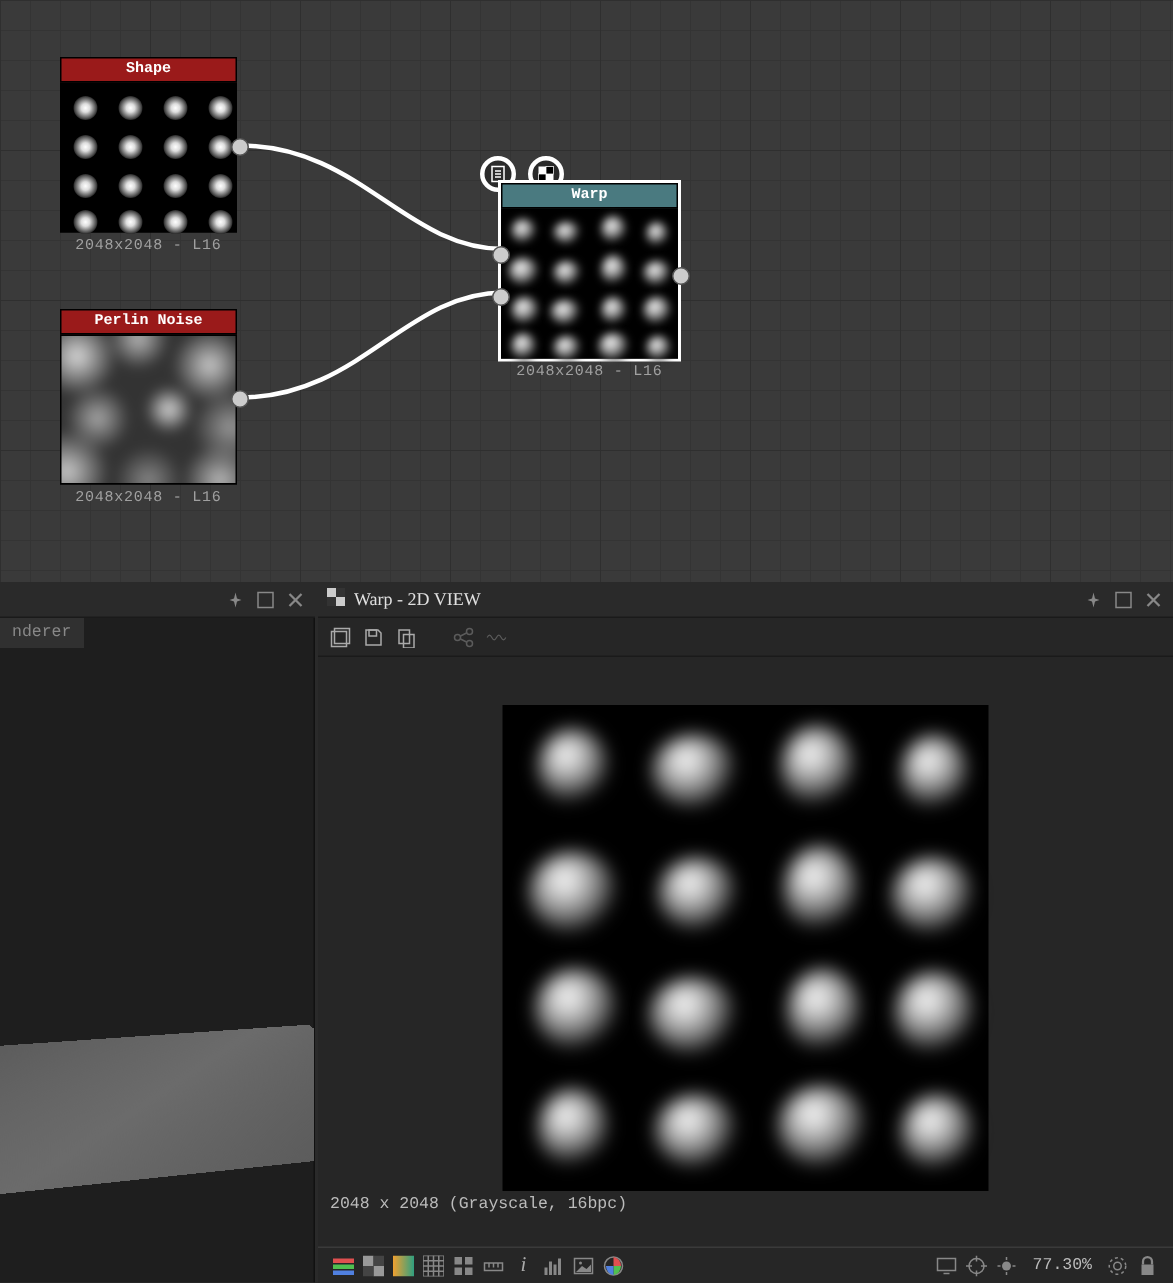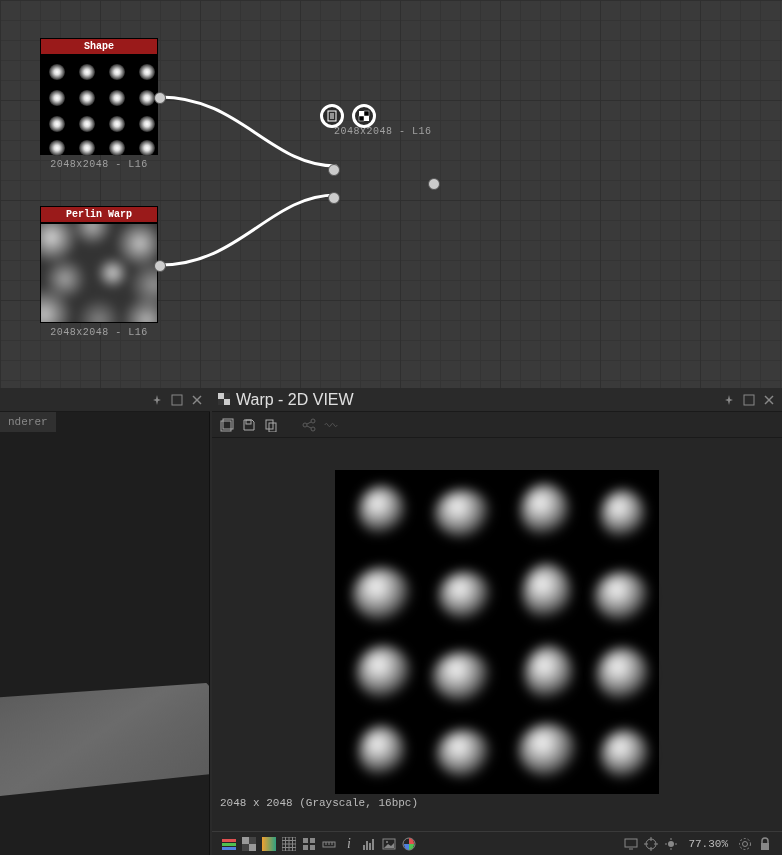--- a/index.html
+++ b/index.html
@@ -11,21 +11,21 @@
 .node-header.teal { background: #4a7a80; }
 .node-preview { border: 1px solid #000; background: #000; display: block; }
 .node-footer { color: #a0a0a0; font-size: 10px; font-family: "Courier New", monospace; text-align: center; margin-top: 4px; letter-spacing: 0.5px; }
 .port { position: absolute; width: 12px; height: 12px; border-radius: 50%; background: #ccc; border: 1px solid #555; }
 .action-btn { position: absolute; width: 24px; height: 24px; border-radius: 50%; background: #2a2a2a; border: 3px solid #fff; display: flex; align-items: center; justify-content: center; }
 .sel-outline { outline: 2px solid #fff; }
 .wire-svg { position: absolute; top: 0; left: 0; pointer-events: none; }
 .panel-tabbar { position: absolute; height: 24px; display: flex; align-items: center; background: #2a2a2a; border-bottom: 1px solid #1a1a1a; }
 .panel-tabbar .right-icons { margin-left: auto; display: flex; gap: 6px; padding-right: 6px; }
 .tb-icon { width: 14px; height: 14px; display: inline-flex; align-items: center; justify-content: center; color: #888; cursor: pointer; }
-.panel-title { display: flex; align-items: center; gap: 6px; padding: 0 6px; color: #e0e0e0; font-size: 16px; font-family: Liberation Sans, sans-serif; }
+.panel-title { display: flex; align-items: center; gap: 6px; padding: 0 6px; color: #e0e0e0; font-size: 12px; font-family: Liberation Serif, serif; }
 .lower-left { position: absolute; top: 412px; left: 0; width: 210px; height: 443px; background: #1e1e1e; border-right: 1px solid #111; overflow: hidden; }
 .lower-left .tab { position: absolute; top: 0; left: 0; padding: 4px 8px; background: #303030; color: #888; font-size: 11px; }
 .lower-left .plane { position: absolute; top: 220px; left: -30px; width: 280px; height: 190px; background: linear-gradient(135deg, #5a5a5a, #6b6b6b, #555); transform: perspective(400px) rotateX(62deg) rotateZ(-10deg); }
 .lower-right { position: absolute; top: 412px; left: 212px; width: 570px; height: 443px; background: #262626; }
 .toolbar-top { position: absolute; top: 0; left: 0; width: 100%; height: 26px; display: flex; align-items: center; gap: 8px; padding: 0 8px; background: #262626; border-bottom: 1px solid #1a1a1a; }
 .viewer-canvas { position: absolute; top: 26px; left: 0; right: 0; bottom: 44px; background: #262626; display: flex; align-items: center; justify-content: center; flex-direction: column; }
 .big-preview { width: 324px; height: 324px; background: #000; position: relative; margin-top: 14px; }
 .img-info { position: absolute; bottom: 46px; left: 8px; color: #bbb; font-size: 11px; font-family: "Courier New", monospace; }
 .toolbar-bottom { position: absolute; bottom: 0; left: 0; width: 100%; height: 24px; display: flex; align-items: center; gap: 2px; padding: 0 8px; background: #262626; border-top: 1px solid #3a3a3a; }
 .toolbar-bottom .spacer { flex: 1; }
@@ -64,21 +64,21 @@
       <div class="dot" style="width:16px;height:16px;left:8px;top:84px;"></div>
       <div class="dot" style="width:16px;height:16px;left:38px;top:84px;"></div>
       <div class="dot" style="width:16px;height:16px;left:68px;top:84px;"></div>
       <div class="dot" style="width:16px;height:16px;left:98px;top:84px;"></div>
     </div>
     <div class="node-footer">2048x2048 - L16</div>
     <div class="port" style="right:-8px; top:54px;"></div>
   </div>
 
   <div class="node" style="left:40px; top:206px;">
-    <div class="node-header red">Perlin Warp</div>
+    <div class="node-header red">Perlin Noise</div>
     <div class="node-preview noise-preview" style="width:118px; height:100px;"></div>
     <div class="node-footer">2048x2048 - L16</div>
     <div class="port" style="right:-8px; top:54px;"></div>
   </div>
 
   <div class="node" style="left:334px; top:122px;">
     <div class="action-btn" style="left:-14px; top:-18px;">
       <svg width="12" height="12" viewBox="0 0 12 12">
           <rect x="2" y="1" width="8" height="10" fill="none" stroke="#fff" stroke-width="1"></rect>
           <line x1="4" y1="4" x2="8" y2="4" stroke="#fff"></line>
@@ -86,20 +86,41 @@
           <line x1="4" y1="8" x2="8" y2="8" stroke="#fff"></line>
         </svg>
     </div>
     <div class="action-btn" style="left:18px; top:-18px;">
       <svg width="12" height="12" viewBox="0 0 12 12">
           <rect x="1" y="1" width="5" height="5" fill="#fff"></rect>
           <rect x="6" y="6" width="5" height="5" fill="#fff"></rect>
           <rect x="6" y="1" width="5" height="5" fill="#000" stroke="#fff" stroke-width="0.5"></rect>
           <rect x="1" y="6" width="5" height="5" fill="#000" stroke="#fff" stroke-width="0.5"></rect>
         </svg>
+    </div>
+    <div class="sel-outline" style="position:relative;">
+      <div class="node-header teal">Warp</div>
+      <div class="node-preview" style="width:118px; height:100px; position:relative;">
+        <div class="blob" style="width:16px;height:16px;left:6px;top:6px;"></div>
+        <div class="blob" style="width:18px;height:14px;left:34px;top:8px;"></div>
+        <div class="blob" style="width:16px;height:18px;left:66px;top:4px;"></div>
+        <div class="blob" style="width:14px;height:16px;left:96px;top:8px;"></div>
+        <div class="blob" style="width:20px;height:18px;left:4px;top:32px;"></div>
+        <div class="blob" style="width:18px;height:16px;left:34px;top:34px;"></div>
+        <div class="blob" style="width:16px;height:20px;left:66px;top:30px;"></div>
+        <div class="blob" style="width:18px;height:16px;left:94px;top:34px;"></div>
+        <div class="blob" style="width:18px;height:18px;left:6px;top:58px;"></div>
+        <div class="blob" style="width:20px;height:16px;left:32px;top:60px;"></div>
+        <div class="blob" style="width:16px;height:18px;left:66px;top:58px;"></div>
+        <div class="blob" style="width:18px;height:18px;left:94px;top:58px;"></div>
+        <div class="blob" style="width:16px;height:18px;left:6px;top:82px;"></div>
+        <div class="blob" style="width:18px;height:16px;left:34px;top:84px;"></div>
+        <div class="blob" style="width:20px;height:18px;left:64px;top:82px;"></div>
+        <div class="blob" style="width:16px;height:16px;left:96px;top:84px;"></div>
+      </div>
     </div>
     <div class="node-footer">2048x2048 - L16</div>
     <div class="port" style="left:-6px; top:42px;"></div>
     <div class="port" style="left:-6px; top:70px;"></div>
     <div class="port" style="right:-8px; top:56px;"></div>
   </div>
 </div>
 
 <div class="panel-tabbar" style="top:388px; left:0; width:210px;">
   <div style="flex:1"></div>

